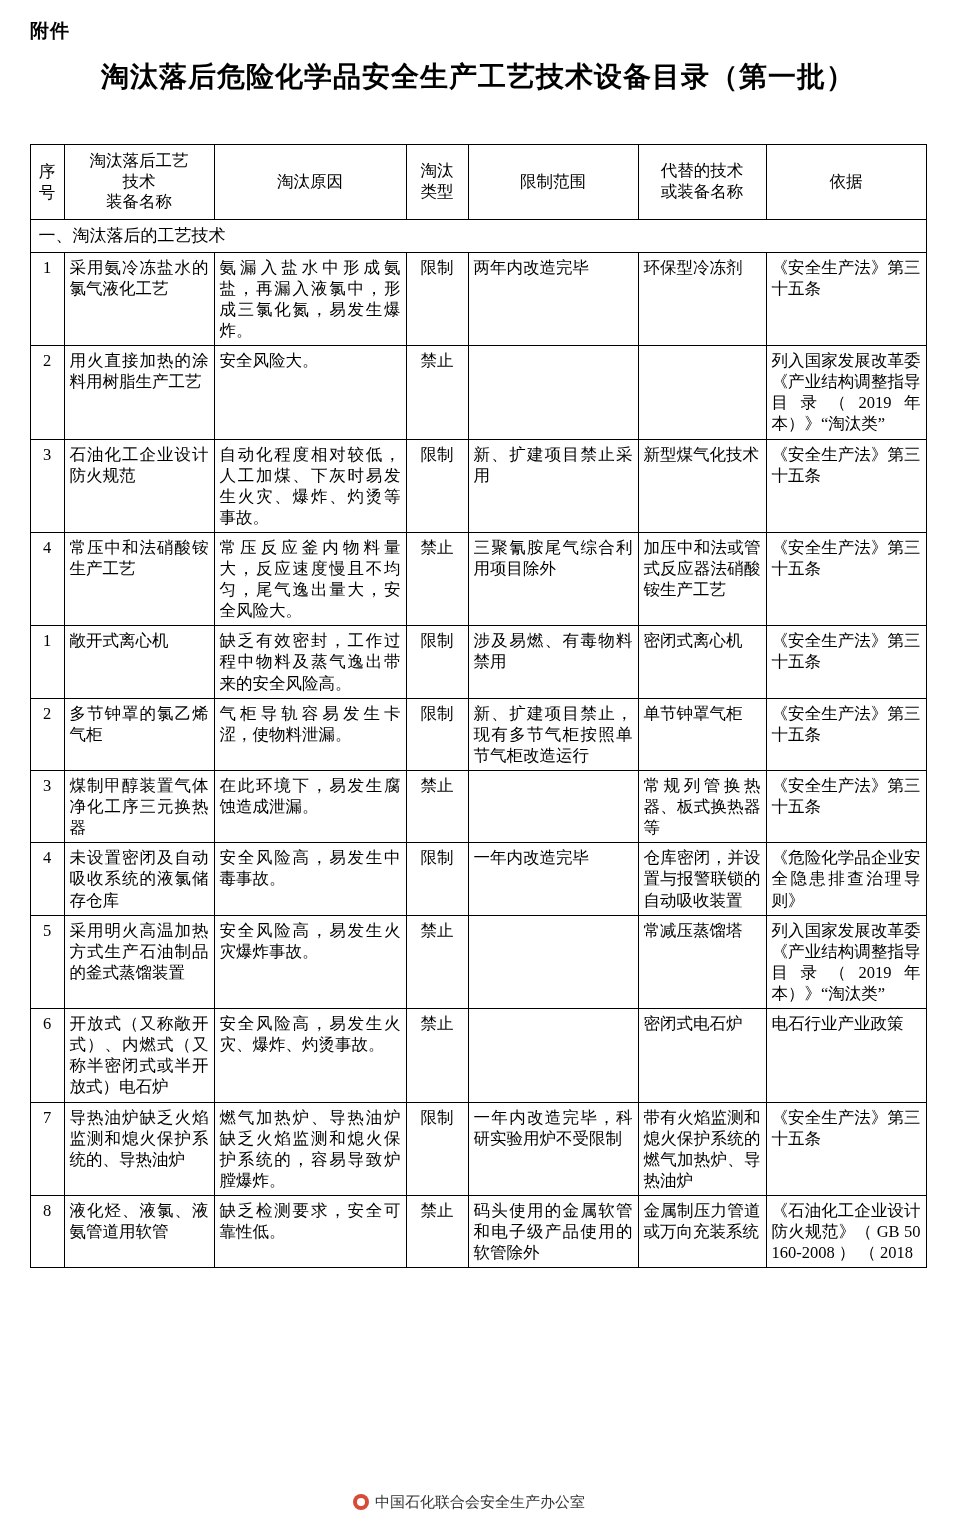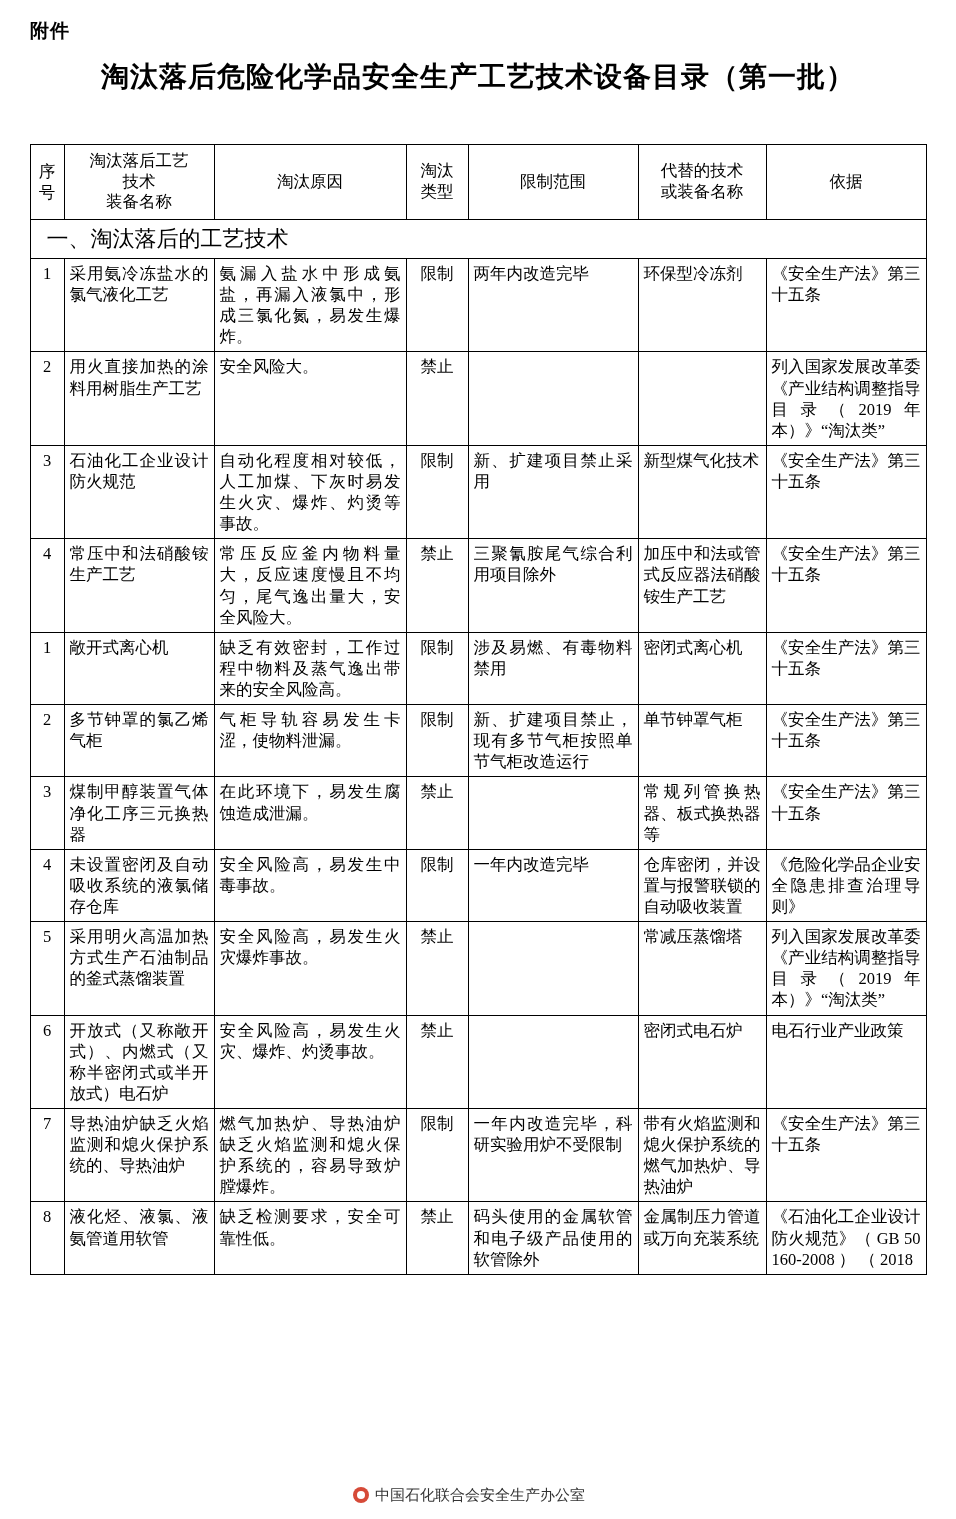--- a/index.html
+++ b/index.html
@@ -65,40 +65,40 @@
   .col-basis { width: 160px; }
 
   td.center {
     text-align: center;
     vertical-align: middle;
   }
   td.middle {
     vertical-align: middle;
   }
   tr.section td {
-    font-size: 22px;
-    padding: 5px 16px;
+    font-size: 17px;
+    padding: 5px 8px;
     vertical-align: middle;
   }
   .hdr-name-inner {
     display: block;
     line-height: 1.25;
     text-align: center;
   }
   .hdr-name-inner .l1 { display:block; }
   .hdr-name-inner .l2 { display:block; }
   .hdr-name-inner .l3 { display:block; }
   .justify {
     text-align: justify;
     text-justify: inter-ideograph;
   }
   .footer {
     position: absolute;
     left: 0;
-    bottom: 12px;
+    bottom: 5px;
     width: 938px;
     text-align: center;
     font-size: 15px;
     color: #333;
   }
   .footer .wm {
     display: inline-flex;
     align-items: center;
     gap: 6px;
   }

